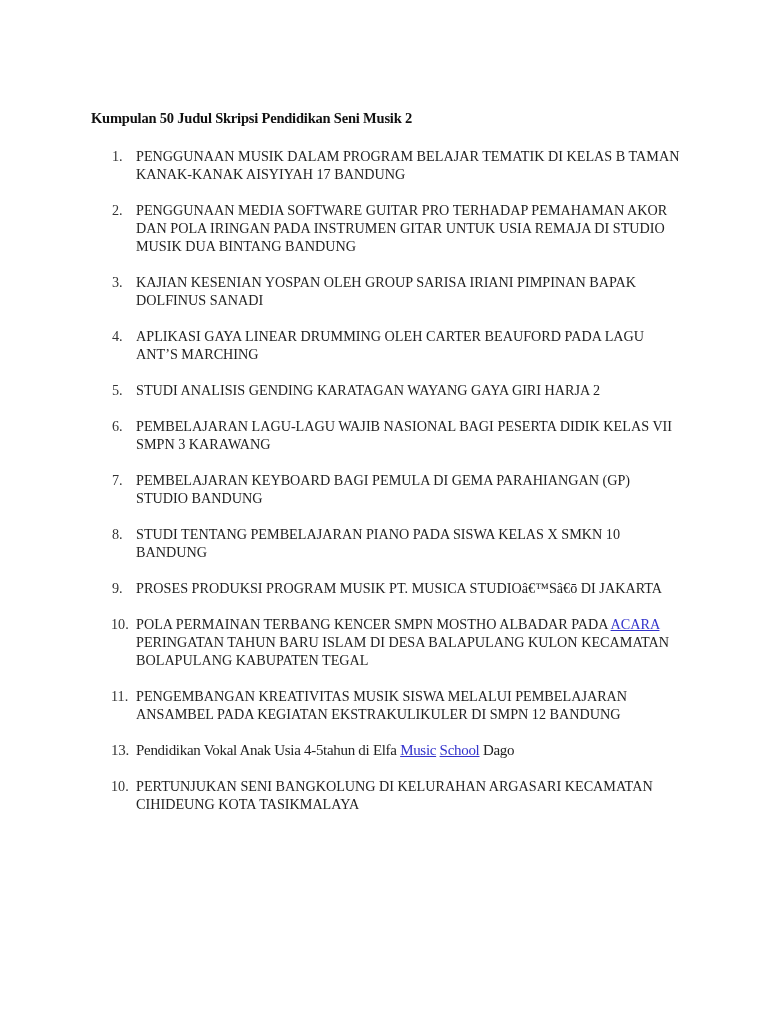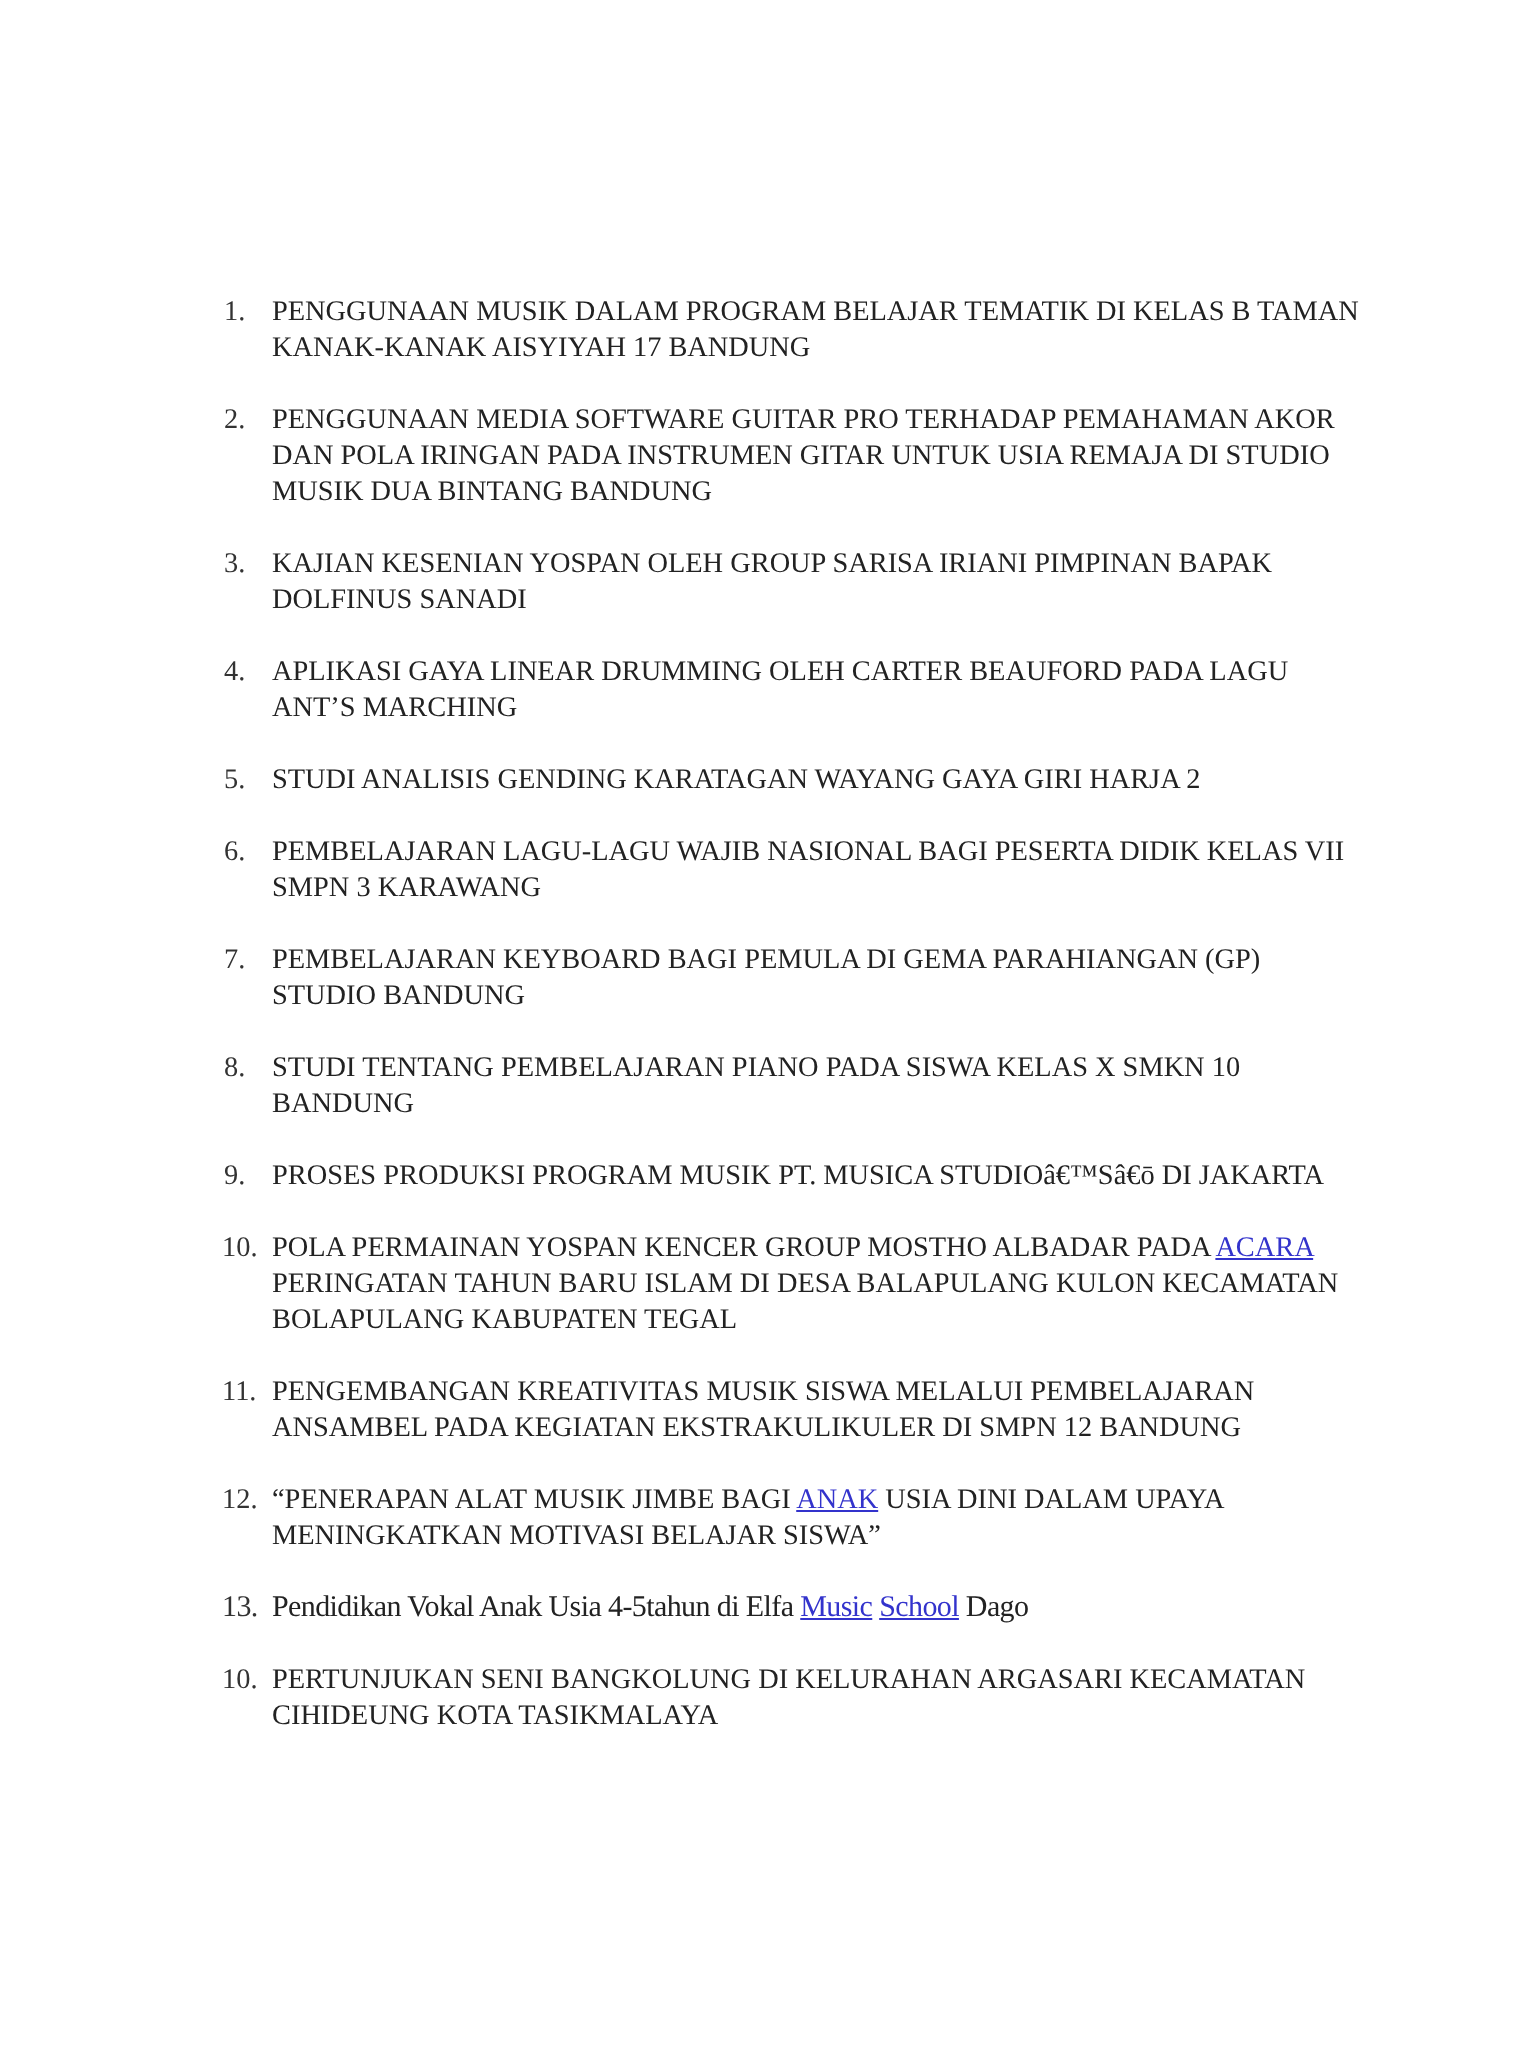--- a/index.html
+++ b/index.html
@@ -13,20 +13,21 @@
           line-height: 18px; margin-bottom: 18px; color: #222; }
   .num { position: absolute; left: 112px; top: 0; color: #333; }
   .num.two { left: 111px; }
   a.link { color: #3333cc; }
   .mixed { font-size: 15px; letter-spacing: -0.3px; }
 </style>
 </head>
 <body>
 
 <div class="page">
+  <div class="title">Kumpulan 50 Judul Skripsi Pendidikan Seni Musik 2</div>
 
   <ol class="list">
     <li class="item">
       <span class="num">1.</span>
       <span>PENGGUNAAN MUSIK DALAM PROGRAM BELAJAR TEMATIK DI KELAS B TAMAN KANAK-KANAK AISYIYAH 17 BANDUNG</span>
     </li>
     <li class="item">
       <span class="num">2.</span>
       <span>PENGGUNAAN MEDIA SOFTWARE GUITAR PRO TERHADAP PEMAHAMAN AKOR DAN POLA IRINGAN PADA INSTRUMEN GITAR UNTUK USIA REMAJA DI STUDIO MUSIK DUA BINTANG BANDUNG</span>
     </li>
@@ -53,29 +54,25 @@
     <li class="item">
       <span class="num">8.</span>
       <span>STUDI TENTANG PEMBELAJARAN PIANO PADA SISWA KELAS X SMKN 10 BANDUNG</span>
     </li>
     <li class="item">
       <span class="num">9.</span>
       <span>PROSES PRODUKSI PROGRAM MUSIK PT. MUSICA STUDIOâ€™Sâ€ō DI JAKARTA</span>
     </li>
     <li class="item">
       <span class="num two">10.</span>
-      <span>POLA PERMAINAN YOSPAN KENCER GROUP MOSTHO ALBADAR PADA </span><a class="link" href="#">ACARA</a><span> PERINGATAN TAHUN BARU ISLAM DI DESA BALAPULANG KULON KECAMATAN BOLAPULANG KABUPATEN TEGAL</span>
+      <span>POLA PERMAINAN TERBANG KENCER SMPN MOSTHO ALBADAR PADA </span><a class="link" href="#">ACARA</a><span> PERINGATAN TAHUN BARU ISLAM DI DESA BALAPULANG KULON KECAMATAN BOLAPULANG KABUPATEN TEGAL</span>
     </li>
     <li class="item">
       <span class="num two">11.</span>
       <span>PENGEMBANGAN KREATIVITAS MUSIK SISWA MELALUI PEMBELAJARAN ANSAMBEL PADA KEGIATAN EKSTRAKULIKULER DI SMPN 12 BANDUNG</span>
-    </li>
-    <li class="item">
-      <span class="num two">12.</span>
-      <span>“PENERAPAN ALAT MUSIK JIMBE BAGI </span><a class="link" href="#">ANAK</a><span> USIA DINI DALAM UPAYA MENINGKATKAN MOTIVASI BELAJAR SISWA”</span>
     </li>
     <li class="item mixed">
       <span class="num two">13.</span>
       <span>Pendidikan Vokal Anak Usia 4-5tahun di Elfa </span><a class="link" href="#">Music</a><span> </span><a class="link" href="#">School</a><span> Dago</span>
     </li>
     <li class="item">
       <span class="num two">10.</span>
       <span>PERTUNJUKAN SENI BANGKOLUNG DI KELURAHAN ARGASARI KECAMATAN CIHIDEUNG KOTA TASIKMALAYA</span>
     </li>
   </ol>

